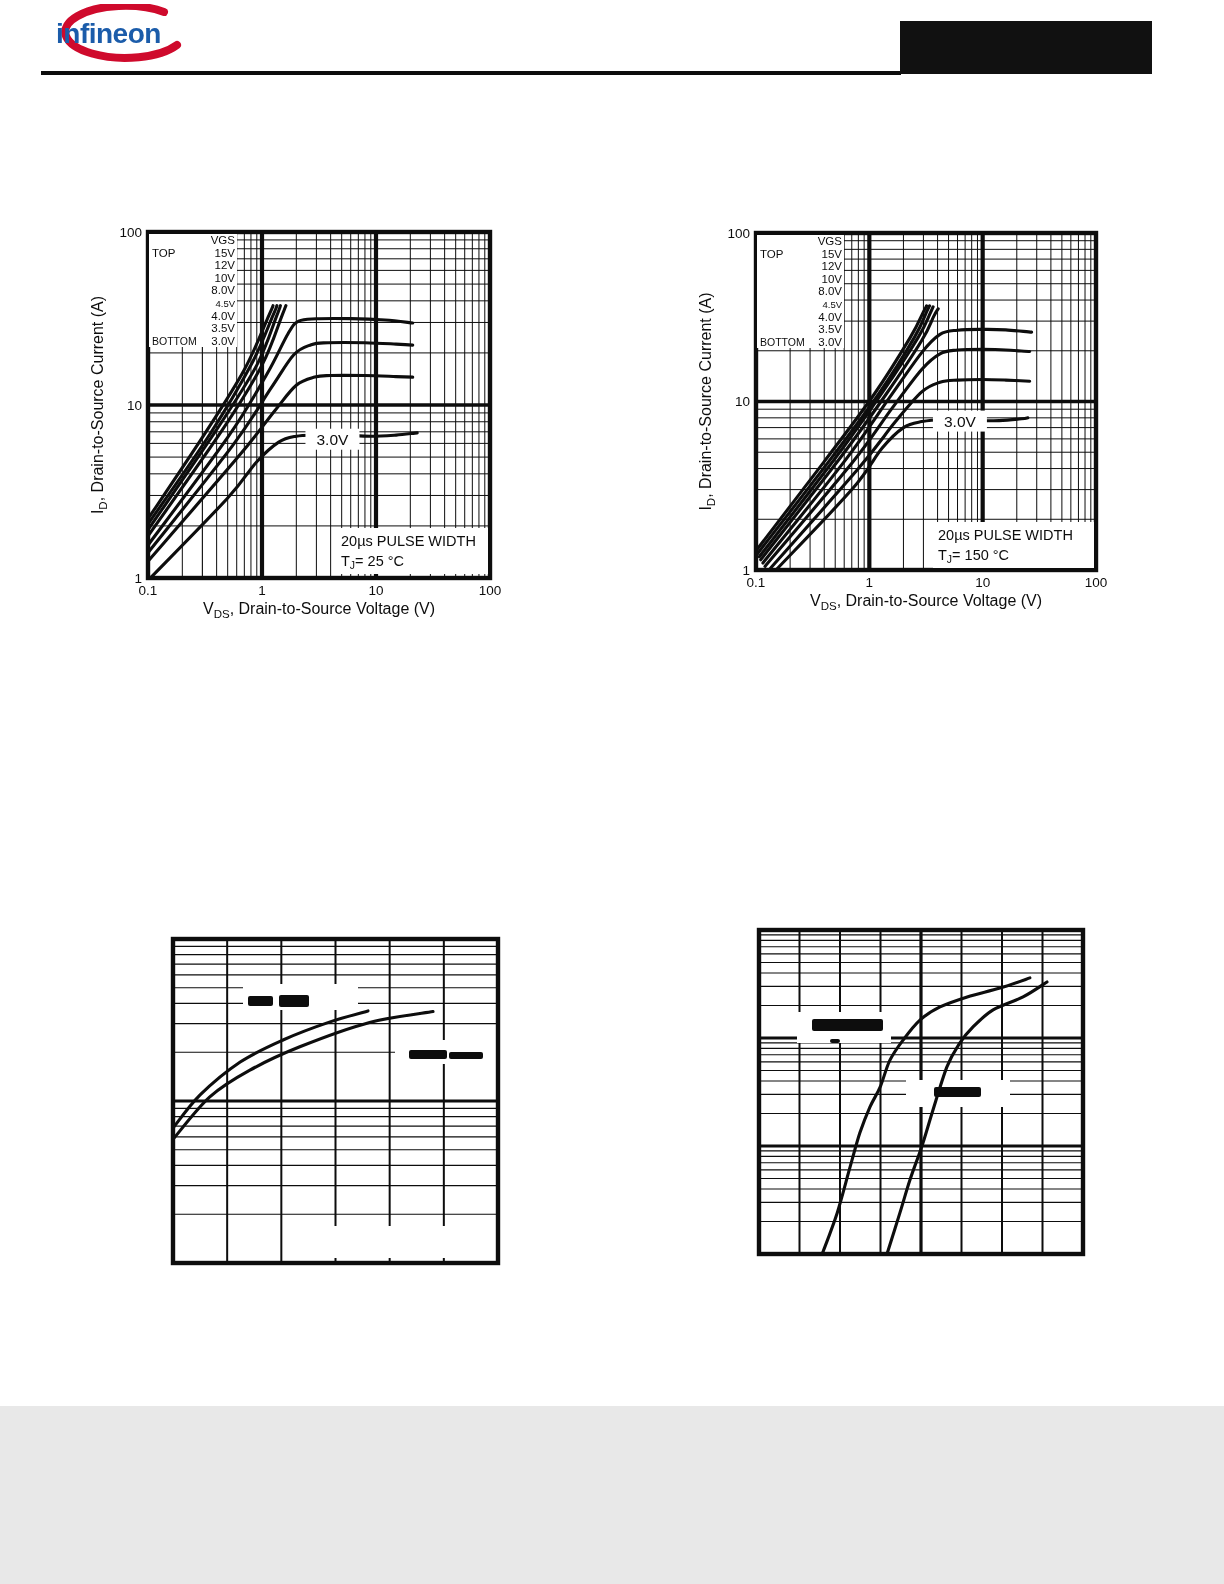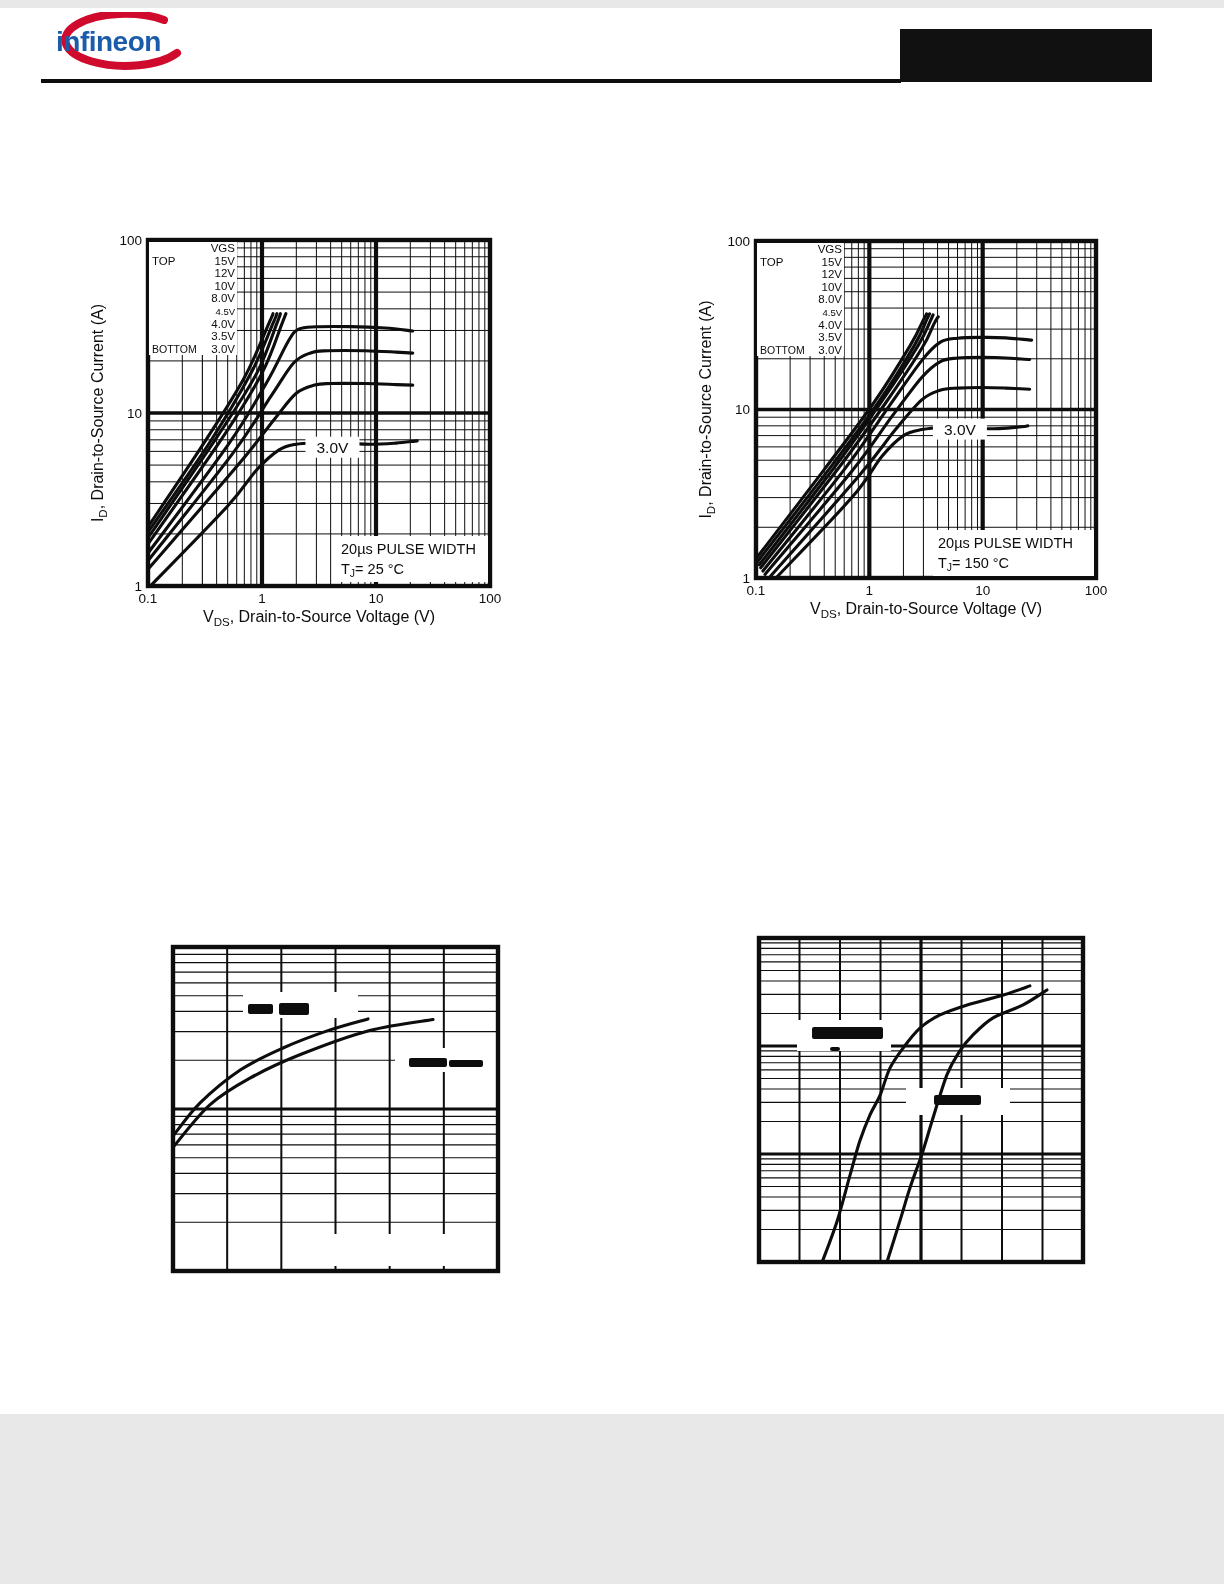--- a/index.html
+++ b/index.html
@@ -1,18 +1,18 @@
 <!DOCTYPE html>
 <html><head>
 <meta charset="utf-8">
 <style>
   html,body{margin:0;padding:0;background:#e8e8e8;}
   .page{
     position:relative;width:1224px;height:1406px;background:#ffffff;
-    font-family:"Liberation Sans", sans-serif;overflow:hidden;margin:8px auto;
+    font-family:"Liberation Sans", sans-serif;overflow:hidden;margin:0 auto;
   }
   .abs{position:absolute;}
   .header-rule{left:41px;top:71px;width:860px;height:4px;background:#0d0d0d;}
   .header-redaction{left:900px;top:21px;width:252px;height:53px;background:#111111;}
   .footer-rule{left:61px;top:1520px;width:1098px;height:5px;background:#0d0d0d;}
   .footer-redaction{left:61px;top:1524px;width:59px;height:42px;background:#111111;}
   .logo{left:36px;top:4px;width:150px;height:66px;}
   #charts{left:0;top:0;width:1224px;height:1584px;}
   svg text{font-family:"Liberation Sans", sans-serif;}
 </style>

